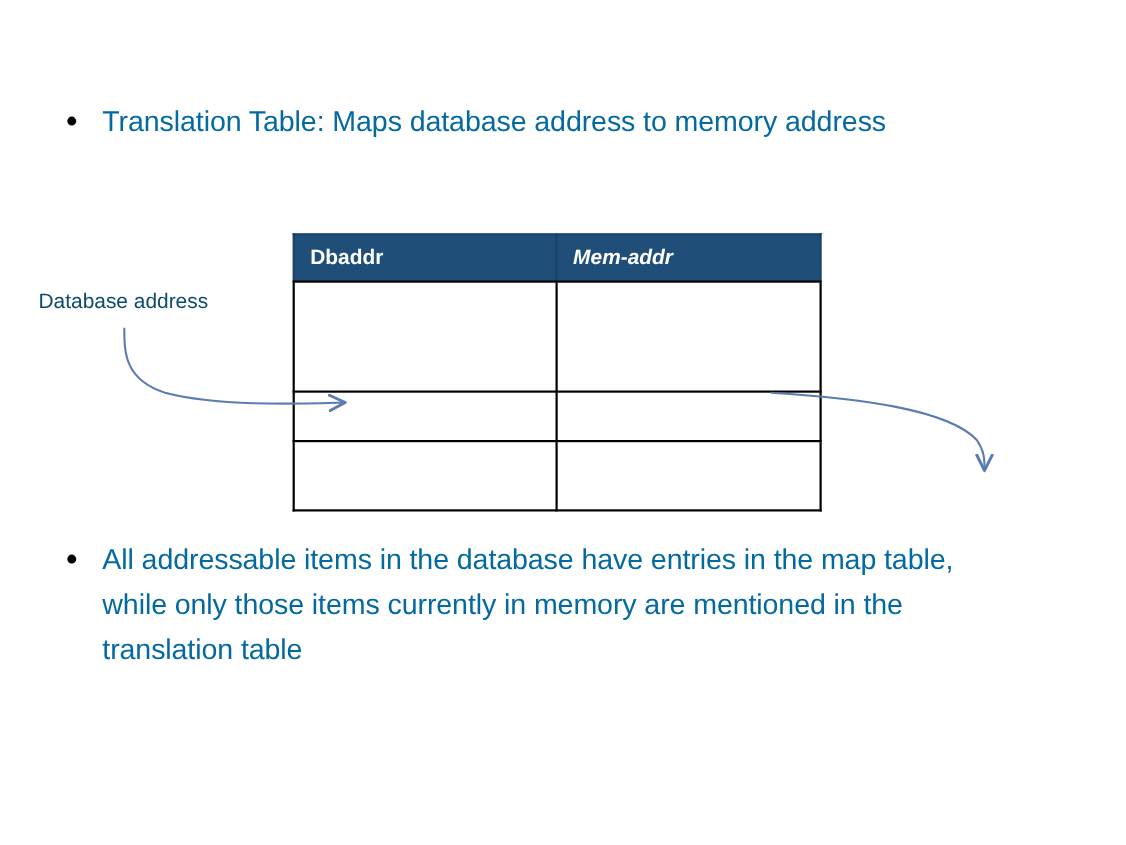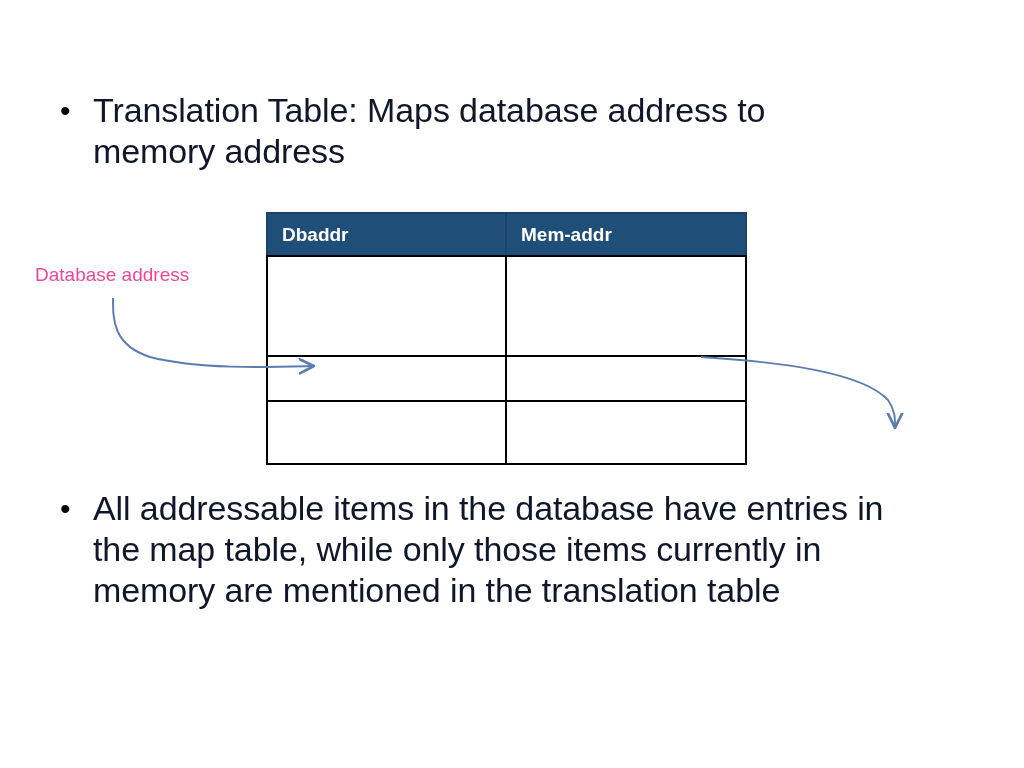--- a/index.html
+++ b/index.html
@@ -31,24 +31,24 @@
   .bullet-marker {
     flex: 0 0 auto;
     width: 33px;
     font-size: 30px;
     line-height: 41px;
     text-align: left;
     color: #000000;
   }
   .bullet-text {
     flex: 1 1 auto;
-    font-size: 34px;
+    font-size: 26px;
     line-height: 41px;
     letter-spacing: -0.1px;
-    color: #0f172a;
+    color: #0369a1;
     white-space: pre-line;
   }
 
   #bullet-top { left: 60px; top: 90px; width: 800px; }
   #bullet-bottom { left: 60px; top: 488px; width: 870px; }
 
   
   .table-wrap {
     position: absolute;
     left: 266px;
@@ -74,33 +74,34 @@
     font-size: 19px;
     font-weight: bold;
     text-align: left;
     padding-left: 14px;
     height: 41px;
     border-color: #1b4369;
     border-bottom-color: #000000;
   }
   table.translation-table th.col-sep {
     border-left: 2px solid #ffffff;
+    font-style: italic;
   }
   col.c1 { width: 239px; }
   col.c2 { width: 240px; }
   tr.row-tall td { height: 98px; }
   tr.row-mid  td { height: 43px; }
   tr.row-low  td { height: 61px; }
 
   
   .callout-label {
     position: absolute;
     font-size: 19px;
     line-height: 24px;
-    color: #ec4899;
+    color: #0c4a6e;
     white-space: nowrap;
   }
   #label-database-address { left: 35px; top: 263px; }
   #label-memory-address  { left: 790px; top: 442px; }
 
   
   .arrow-layer {
     position: absolute;
     left: 0; top: 0;
     width: 1024px;

